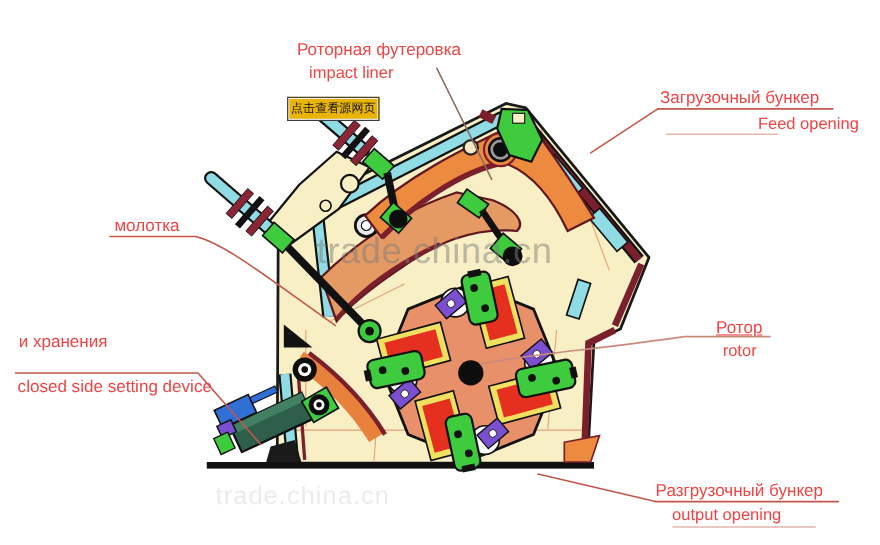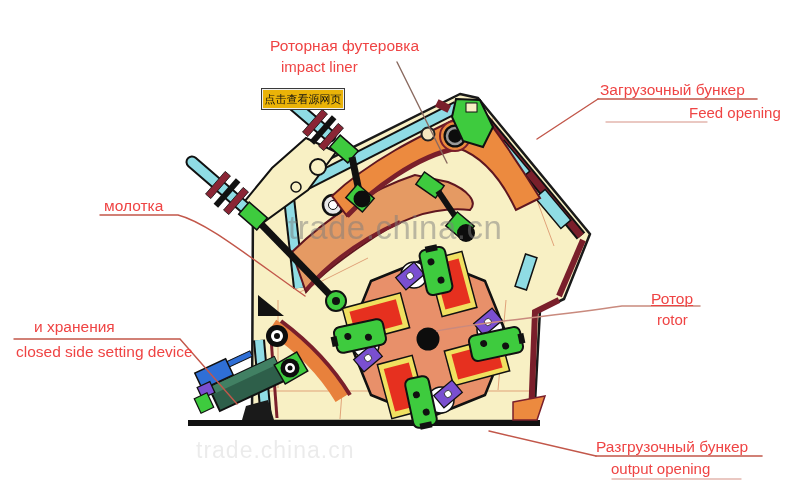--- a/index.html
+++ b/index.html
@@ -277,21 +277,21 @@
   <div id="source-badge">点击查看源网页</div>
 
   <div class="lbl big" style="left:270px;top:37px;">Роторная футеровка</div>
   <div class="lbl" style="left:281px;top:58px;">impact liner</div>
 
   <div class="lbl big" style="left:600px;top:81px;text-align:center;">Загрузочный бункер</div>
   <div class="lbl" style="left:641px;top:104px;margin-left:48px;">Feed opening</div>
 
   <div class="lbl big" style="left:104px;top:197px;">молотка</div>
 
-  <div class="lbl big" style="left:17px;top:318px;margin-left:17px;">и хранения</div>
+  <div class="lbl big" style="left:17px;top:302px;">и хранения</div>
   <div class="lbl big" style="left:4px;top:343px;margin-left:12px;">closed side setting device</div>
 
   <div class="lbl big" style="left:651px;top:290px;text-decoration:underline;">Ротор</div>
   <div class="lbl" style="left:657px;top:311px;">rotor</div>
 
   <div class="lbl big" style="left:596px;top:438px;">Разгрузочный бункер</div>
   <div class="lbl" style="left:611px;top:460px;">output opening</div>
 
 </div>
 

